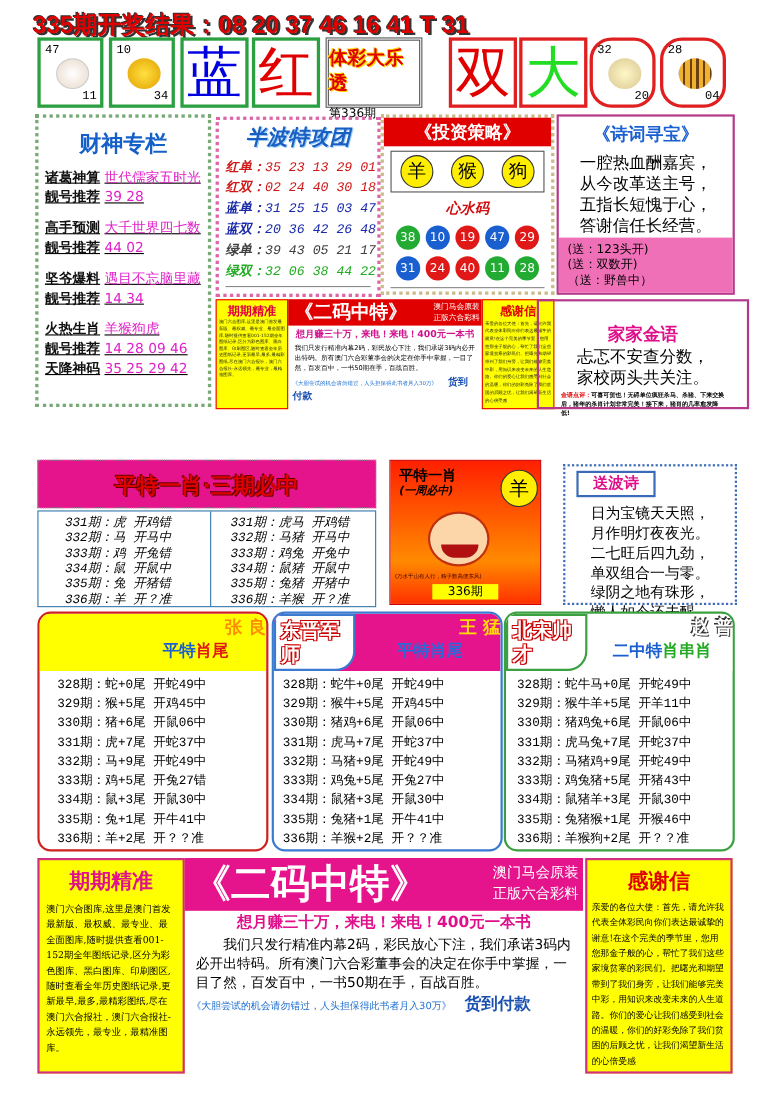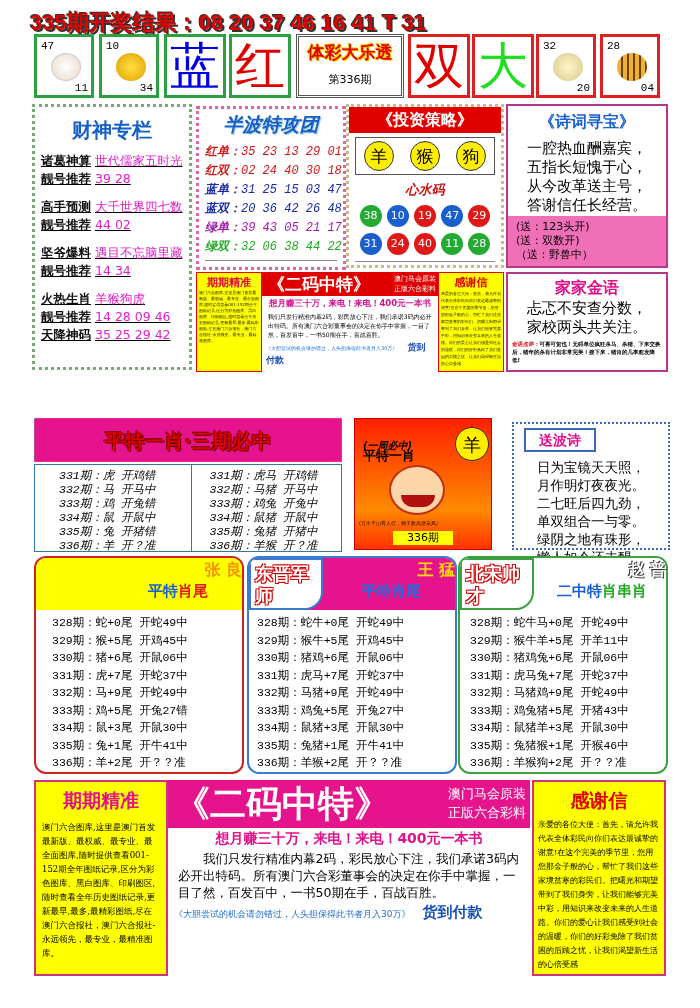--- a/index.html
+++ b/index.html
@@ -1,26 +1,26 @@
 <!DOCTYPE html>
 <html><head>
 <meta charset="utf-8">
 <style>
 *{box-sizing:border-box;margin:0;padding:0;}
 body{width:700px;height:1008px;background:#fff;font-family:"DejaVu Sans","Liberation Sans",sans-serif;position:relative;overflow:hidden;}
 .abs{position:absolute;}
 .headline{left:30px;top:8px;font-size:22px;font-weight:bold;color:#e00000;text-shadow:2px 2px 0 #333,-1px -1px 0 #333;letter-spacing:0;font-family:"Liberation Sans",sans-serif;white-space:nowrap;}
 .zbox{position:absolute;top:34px;width:60px;height:64px;border:3px solid #2aa040;background:#fff;}
-.zbox.red{border-color:#e02020;}
+.zbox.red{border-color:#e02020;border-radius:20px;}
 .zbox .n1{position:absolute;left:4px;top:3px;font-size:11px;font-family:"Liberation Mono",monospace;}
 .zbox .n2{position:absolute;right:3px;bottom:1px;font-size:11px;font-family:"Liberation Mono",monospace;}
 .zbox .pic{position:absolute;left:14px;top:16px;width:30px;height:28px;border-radius:50%;}
 .bigchar{position:absolute;top:34px;width:62px;height:64px;border:3px solid #2aa040;font-size:50px;text-align:center;line-height:58px;font-family:"DejaVu Serif",serif;}
 .bigchar.red{border-color:#e02020;}
-.lotto{left:296px;top:34px;width:108px;height:64px;border:3px double #555;background:#fff;text-align:center;}
+.lotto{left:296px;top:34px;width:88px;height:64px;border:3px double #555;background:#fff;}
 .lotto .t{color:#e00000;font-weight:bold;font-size:17px;margin-top:4px;text-shadow:1px 1px 0 #ffd400,-1px -1px 0 #ffd400;}
 .lotto .s{font-size:11px;color:#000;margin-top:8px;}
 .panel{position:absolute;border:2px solid #6c6;}
 .caishen{left:32px;top:104px;width:160px;height:266px;border:3px dotted #7a7;padding:4px 6px;}
 .caishen .title{text-align:center;font-size:20px;font-weight:bold;color:#1560c8;margin:6px 0 8px;}
 .caishen .row{font-size:12.5px;white-space:nowrap;height:18px;line-height:18px;text-decoration:underline;}
 .caishen .row .k{font-weight:bold;color:#111;}
 .caishen .row .v{color:#e020c8;margin-left:4px;}
 .caishen .gap{height:10px;}
 .banbo{left:196px;top:106px;width:150px;height:164px;border:3px dotted #d6a;padding:3px 6px;font-style:italic;}
@@ -47,32 +47,32 @@
 .ermasm .m{position:absolute;left:66px;top:0;width:176px;height:100px;}
 .ermasm .m .hd{background:#e00000;color:#fff;height:24px;font-size:17px;font-weight:bold;padding-left:6px;line-height:24px;position:relative;}
 .ermasm .m .hd .side{position:absolute;right:2px;top:2px;font-size:7px;line-height:10px;font-weight:normal;}
 .ermasm .m .sub{color:#d0108c;font-weight:bold;font-size:8.5px;text-align:center;margin-top:2px;}
 .ermasm .m .body{font-size:6px;line-height:9px;padding:2px 6px;}
 .ermasm .m .ft{font-size:5px;color:#2070d0;padding:0 4px;}
 .ermasm .m .ft b{font-size:9px;color:#1a50b0;margin-left:10px;}
 .ermasm .r{position:absolute;left:242px;top:0;width:66px;height:100px;background:#ffff00;border:1px solid #e00;padding:2px;}
 .ermasm .r .t{color:#e00000;font-weight:bold;font-size:11px;text-align:center;}
 .ermasm .r .b{font-size:4px;line-height:7px;color:#222;}
-.jinyu{left:506px;top:272px;width:162px;height:100px;border:2px solid #b5388a;padding:4px;text-align:center;}
+.jinyu{left:488px;top:272px;width:193px;height:100px;border:2px solid #b5388a;padding:20px;text-align:center;}
 .jinyu .t{color:#e0108c;font-weight:bold;font-size:16px;}
 .jinyu .p{font-size:15px;line-height:19px;font-family:"DejaVu Serif",serif;}
 .jinyu .c{font-size:5.5px;line-height:8px;text-align:left;margin-top:3px;font-weight:bold;}
 .jinyu .c span{color:#e00000;}
 .pingte{left:34px;top:418px;width:279px;height:132px;}
 .pingte .hd{position:absolute;left:0;top:0;width:308px;height:44px;background:#e6148c;border:1px dotted #888;text-align:center;line-height:44px;color:#e00000;font-size:20px;font-weight:bold;text-shadow:1px 1px 0 #600,-1px -1px 0 #600;}
 .pingte .tb{position:absolute;left:0;top:46px;width:308px;height:88px;border:1px solid #37a;display:flex;font-style:italic;}
 .pingte .col{flex:1;padding:4px 0 0 24px;font-size:11.5px;line-height:14px;font-family:"Liberation Mono",monospace;}
 .pingte .col+.col{border-left:1px solid #37a;padding-left:18px;}
 .god{left:354px;top:418px;width:138px;height:132px;background:linear-gradient(#ff2000,#ff8a00 70%,#ff3000);border:1px solid #c00;}
-.god .t{position:absolute;left:8px;top:4px;font-size:13px;font-weight:bold;margin-top:24px;}
+.god .t{position:absolute;left:8px;top:4px;font-size:13px;font-weight:bold;}
 .god .t2{position:absolute;left:8px;top:20px;font-size:10px;font-weight:bold;font-style:italic;}
 .god .yang{position:absolute;left:100px;top:8px;width:34px;height:34px;border-radius:50%;background:#ffee00;border:1px solid #333;text-align:center;line-height:34px;font-size:18px;}
 .god .face{position:absolute;left:34px;top:46px;width:56px;height:50px;border-radius:50%;background:#fcd6a8;border:2px solid #c03010;}
 .god .face::after{content:"";position:absolute;left:10px;top:28px;width:34px;height:12px;background:#b01010;border-radius:0 0 20px 20px;}
 .god .note{position:absolute;left:4px;top:101px;font-size:5px;color:#300;}
 .god .issue{position:absolute;left:38px;top:112px;width:60px;height:14px;background:#ffff00;text-align:center;font-size:11px;line-height:14px;}
 .songbo{left:512px;top:422px;width:158px;height:128px;border:2px dotted #3a6ab8;}
 .songbo .t{position:absolute;left:10px;top:4px;width:72px;height:24px;border:2px double #3a6ab8;color:#e0108c;font-weight:bold;text-align:center;line-height:20px;font-size:14px;}
 .songbo .poem{position:absolute;left:0;right:0;top:34px;text-align:center;font-size:13.5px;line-height:18px;font-family:"DejaVu Serif",serif;}
 .mou{position:absolute;top:556px;width:210px;height:218px;border:2px solid;border-radius:12px;overflow:hidden;background:#fff;}
@@ -145,21 +145,21 @@
   <div class="row"><span class="k">靓号推荐</span><span class="v">14  28  09  46</span></div>
   <div class="row"><span class="k">天降神码</span><span class="v">35  25  29  42</span></div>
 </div>
 
 <div class="panel banbo">
   <div class="title">半波特攻团</div>
   <div class="row" style="color:#d01818"><span class="k">红单：</span><span>35 23 13 29 01</span></div>
   <div class="row" style="color:#d01818"><span class="k">红双：</span><span>02 24 40 30 18</span></div>
   <div class="row" style="color:#1a2aa8"><span class="k">蓝单：</span><span>31 25 15 03 47</span></div>
   <div class="row" style="color:#1a2aa8"><span class="k">蓝双：</span><span>20 36 42 26 48</span></div>
-  <div class="row" style="color:#a21caf"><span class="k">绿单：</span><span>39 43 05 21 17</span></div>
+  <div class="row" style="color:#404040"><span class="k">绿单：</span><span>39 43 05 21 17</span></div>
   <div class="row" style="color:#22aa22"><span class="k">绿双：</span><span>32 06 38 44 22</span></div>
   <hr>
 </div>
 
 <div class="panel touzi">
   <div class="title">《投资策略》</div>
   <div class="zod">
     <span class="ball-y">羊</span>
     <span class="ball-y">猴</span>
     <span class="ball-y">狗</span>
@@ -179,22 +179,22 @@
     <span class="ball" style="background:#22aa33">11</span>
     <span class="ball" style="background:#22aa33">28</span>
   </div>
   <hr>
 </div>
 
 <div class="panel shici">
   <div class="title">《诗词寻宝》</div>
   <div class="poem">
     <div>一腔热血酬嘉宾，</div>
+      <div>从今改革送主号，</div>
       <div>五指长短愧于心，</div>
-      <div>从今改革送主号，</div>
       <div>答谢信任长经营。</div>
   </div>
   <div class="song">
     <div>(送：123头开)</div>
       <div>(送：双数开)</div>
       <div>（送：野兽中）</div>
   </div>
 </div>
 
 <div class="abs ermasm">

